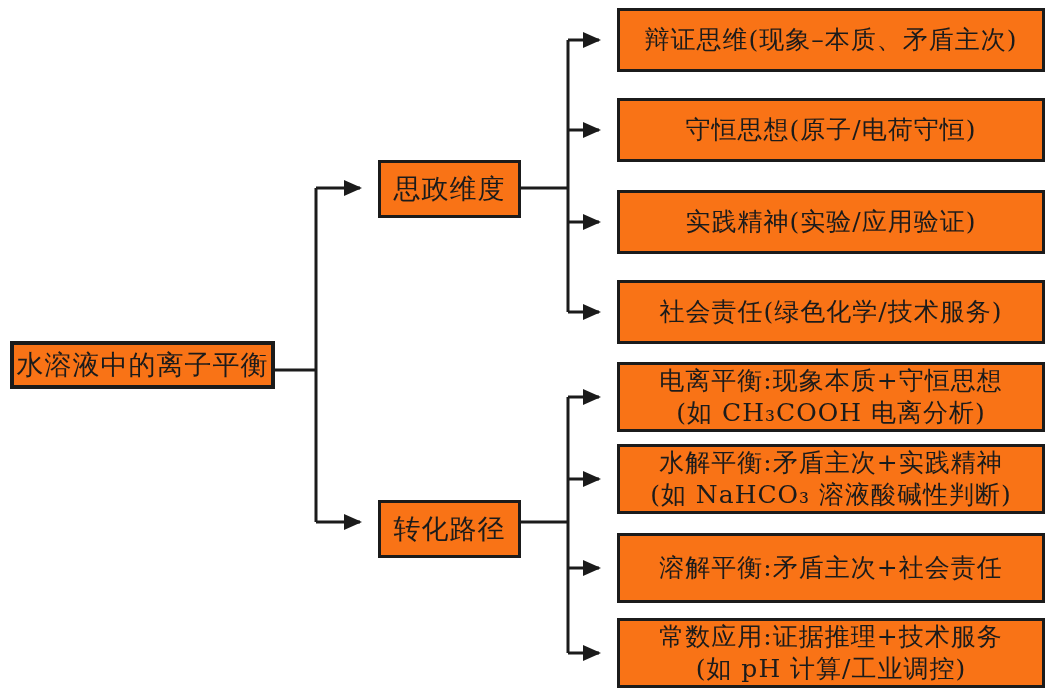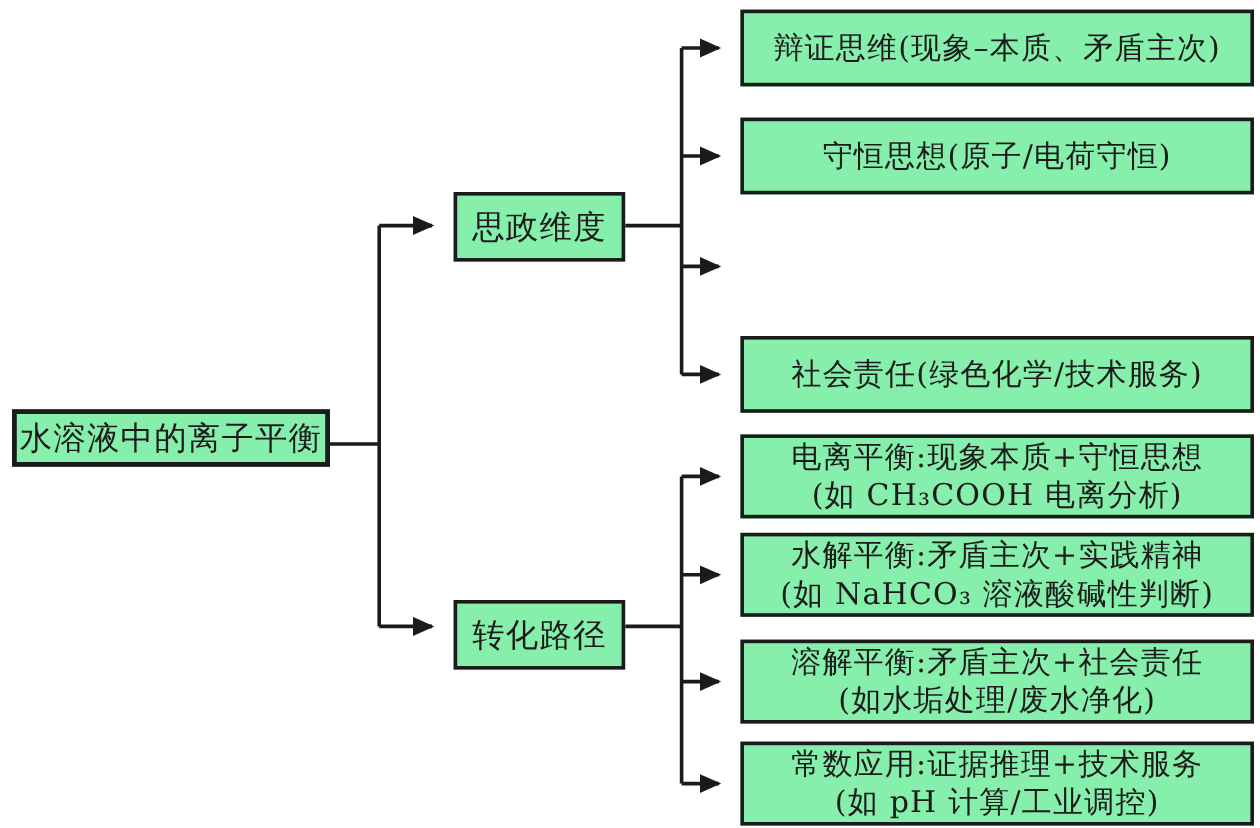--- a/index.html
+++ b/index.html
@@ -8,21 +8,21 @@
     width:1050px;height:690px;
     background:#ffffff;
     font-family:"DejaVu Serif","Liberation Serif",serif;
     color:#1b1b1b;
     overflow:hidden;
   }
   #wires{position:absolute;left:0;top:0;width:1050px;height:690px;pointer-events:none;}
   .node{
     position:absolute;
     border:3px solid #1b1b1b;
-    background:#86efac;
+    background:#f97316;
     display:flex;
     flex-direction:column;
     align-items:center;
     justify-content:center;
     text-align:center;
     box-sizing:border-box;
     letter-spacing:1px;
   }
   .node-root{left:10px;top:341px;width:265px;height:48px;font-size:27px;border-width:4px;}
   .node-branch{left:378px;width:143px;height:58px;font-size:27px;}
@@ -84,34 +84,36 @@
   <div class="node node-branch node-branch-2">
     <span>转化路径</span>
   </div>
 
   <div class="node leaf leaf-1">
     <span class="ln">辩证思维(现象–本质、矛盾主次)</span>
   </div>
   <div class="node leaf leaf-2">
     <span class="ln">守恒思想(原子/电荷守恒)</span>
   </div>
+  <div class="node leaf leaf-3">
+    <span class="ln">实践精神(实验/应用验证)</span>
+  </div>
   <div class="node leaf leaf-4">
     <span class="ln">社会责任(绿色化学/技术服务)</span>
   </div>
 
   <div class="node leaf leaf-5">
     <span class="ln">电离平衡:现象本质+守恒思想</span>
     <span class="ln">(如 CH₃COOH 电离分析)</span>
   </div>
   <div class="node leaf leaf-6">
     <span class="ln">水解平衡:矛盾主次+实践精神</span>
     <span class="ln">(如 NaHCO₃ 溶液酸碱性判断)</span>
   </div>
   <div class="node leaf leaf-7">
     <span class="ln">溶解平衡:矛盾主次+社会责任</span>
-    <span class="ln">(如水垢处理/废水净化)</span>
   </div>
   <div class="node leaf leaf-8">
     <span class="ln">常数应用:证据推理+技术服务</span>
     <span class="ln">(如 pH 计算/工业调控)</span>
   </div>
 
 </div>
 
 </body></html>

